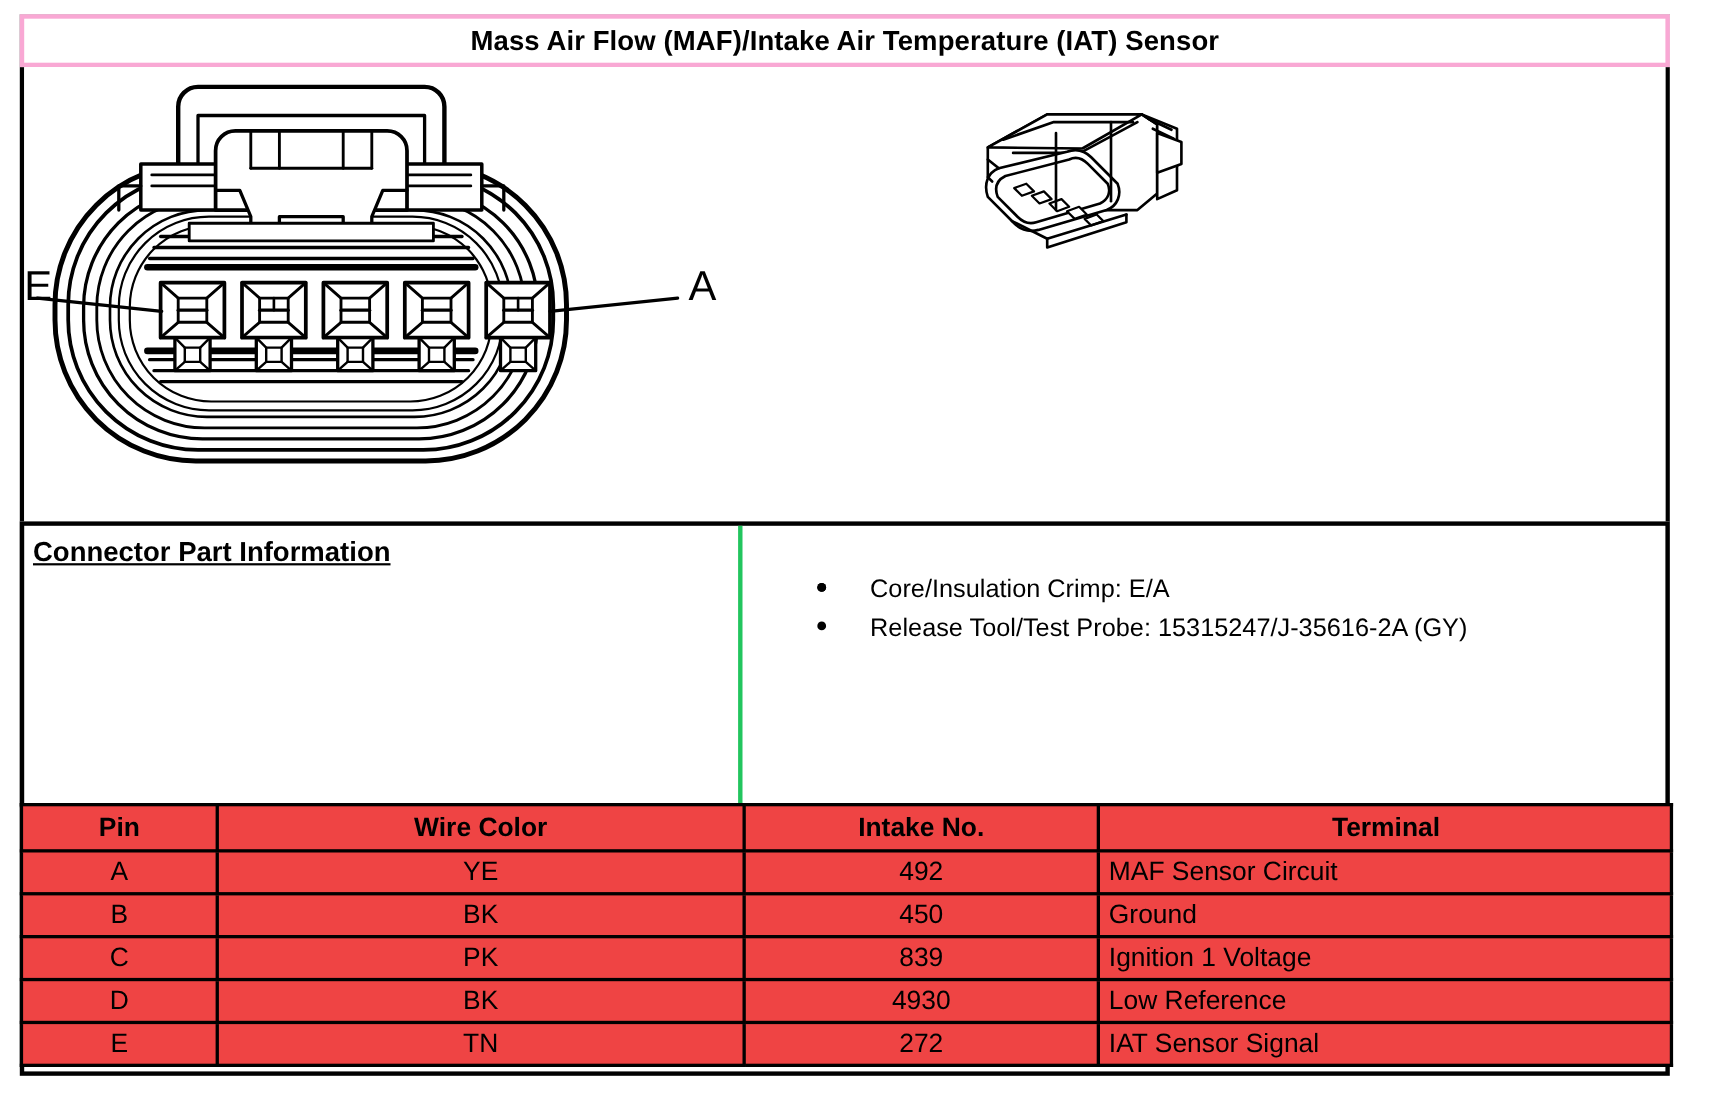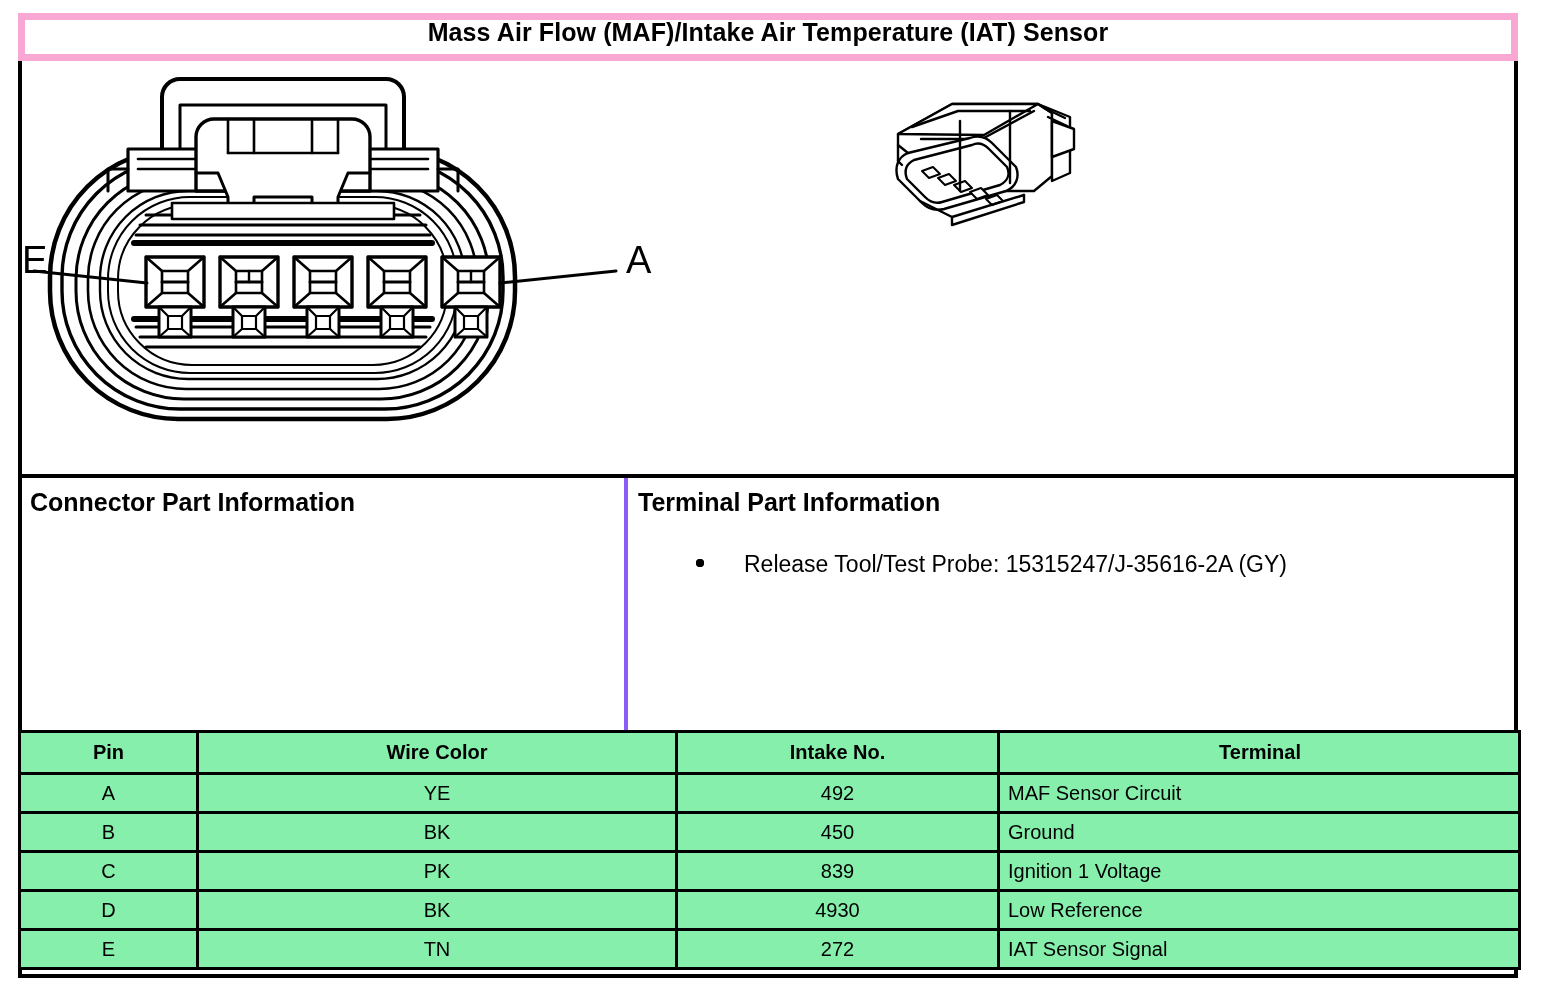--- a/index.html
+++ b/index.html
@@ -35,23 +35,23 @@
   }
 
   
   .title-bar {
     position: absolute;
     left: 18px;
     top: 13px;
     width: 1500px;
     height: 48px;
     box-sizing: border-box;
-    border: 7px solid #f9a8d4;
+    border: 4px solid #f9a8d4;
     display: flex;
-    align-items: flex-start;
+    align-items: center;
     justify-content: center;
     background: #fff;
   }
   .title-text {
     font-size: 25px;
     font-weight: bold;
     letter-spacing: 0.1px;
     line-height: 1;
     white-space: nowrap;
   }
@@ -86,22 +86,23 @@
     border-right: 4px solid #000;
     display: flex;
     background: #fff;
   }
   .info-panel {
     box-sizing: border-box;
     padding: 10px 0 0 8px;
     position: relative;
   }
   .info-panel.left {
-    width: 606px;
-    border-right: 4px solid #8b5cf6;
+    width: 653px;
+    border-right: 4px solid #22c55e;
+    text-decoration: underline;
   }
   .info-panel.right {
     flex: 1;
     padding-left: 10px;
   }
   .panel-heading {
     font-size: 25px;
     font-weight: bold;
     line-height: 1.15;
     margin: 0 0 6px 0;
@@ -140,25 +141,25 @@
   }
   table.pin-table {
     border-collapse: collapse;
     width: 1500px;
     table-layout: fixed;
   }
   table.pin-table th,
   table.pin-table td {
     border: 3px solid #000;
     height: 39px;
-    font-size: 20px;
+    font-size: 24px;
     font-weight: normal;
     padding: 0 6px;
     box-sizing: border-box;
-    background: #86efac;
+    background: #ef4444;
   }
   table.pin-table th {
     font-weight: bold;
     text-align: center;
     height: 42px;
   }
   table.pin-table td.c-pin,
   table.pin-table td.c-wire,
   table.pin-table td.c-circuit {
     text-align: center;
@@ -372,24 +373,27 @@
     </svg>
   </div>
 
   <div class="info-band">
 
     <div class="info-panel left">
       <div class="panel-heading">Connector Part Information</div>
     </div>
 
     <div class="info-panel right">
-      <div class="panel-heading">Terminal Part Information</div>
       <ul class="bullet-list">
         <li class="bullet-item">
           <span class="bullet-dot"></span>
+        </li>
+        <li class="bullet-item">
+          <span class="bullet-dot"></span>
+          <span>Core/Insulation Crimp: E/A</span>
         </li>
         <li class="bullet-item">
           <span class="bullet-dot"></span>
           <span>Release Tool/Test Probe: 15315247/J-35616-2A (GY)</span>
         </li>
       </ul>
     </div>
   </div>
 
   <div class="pin-table-wrap">

